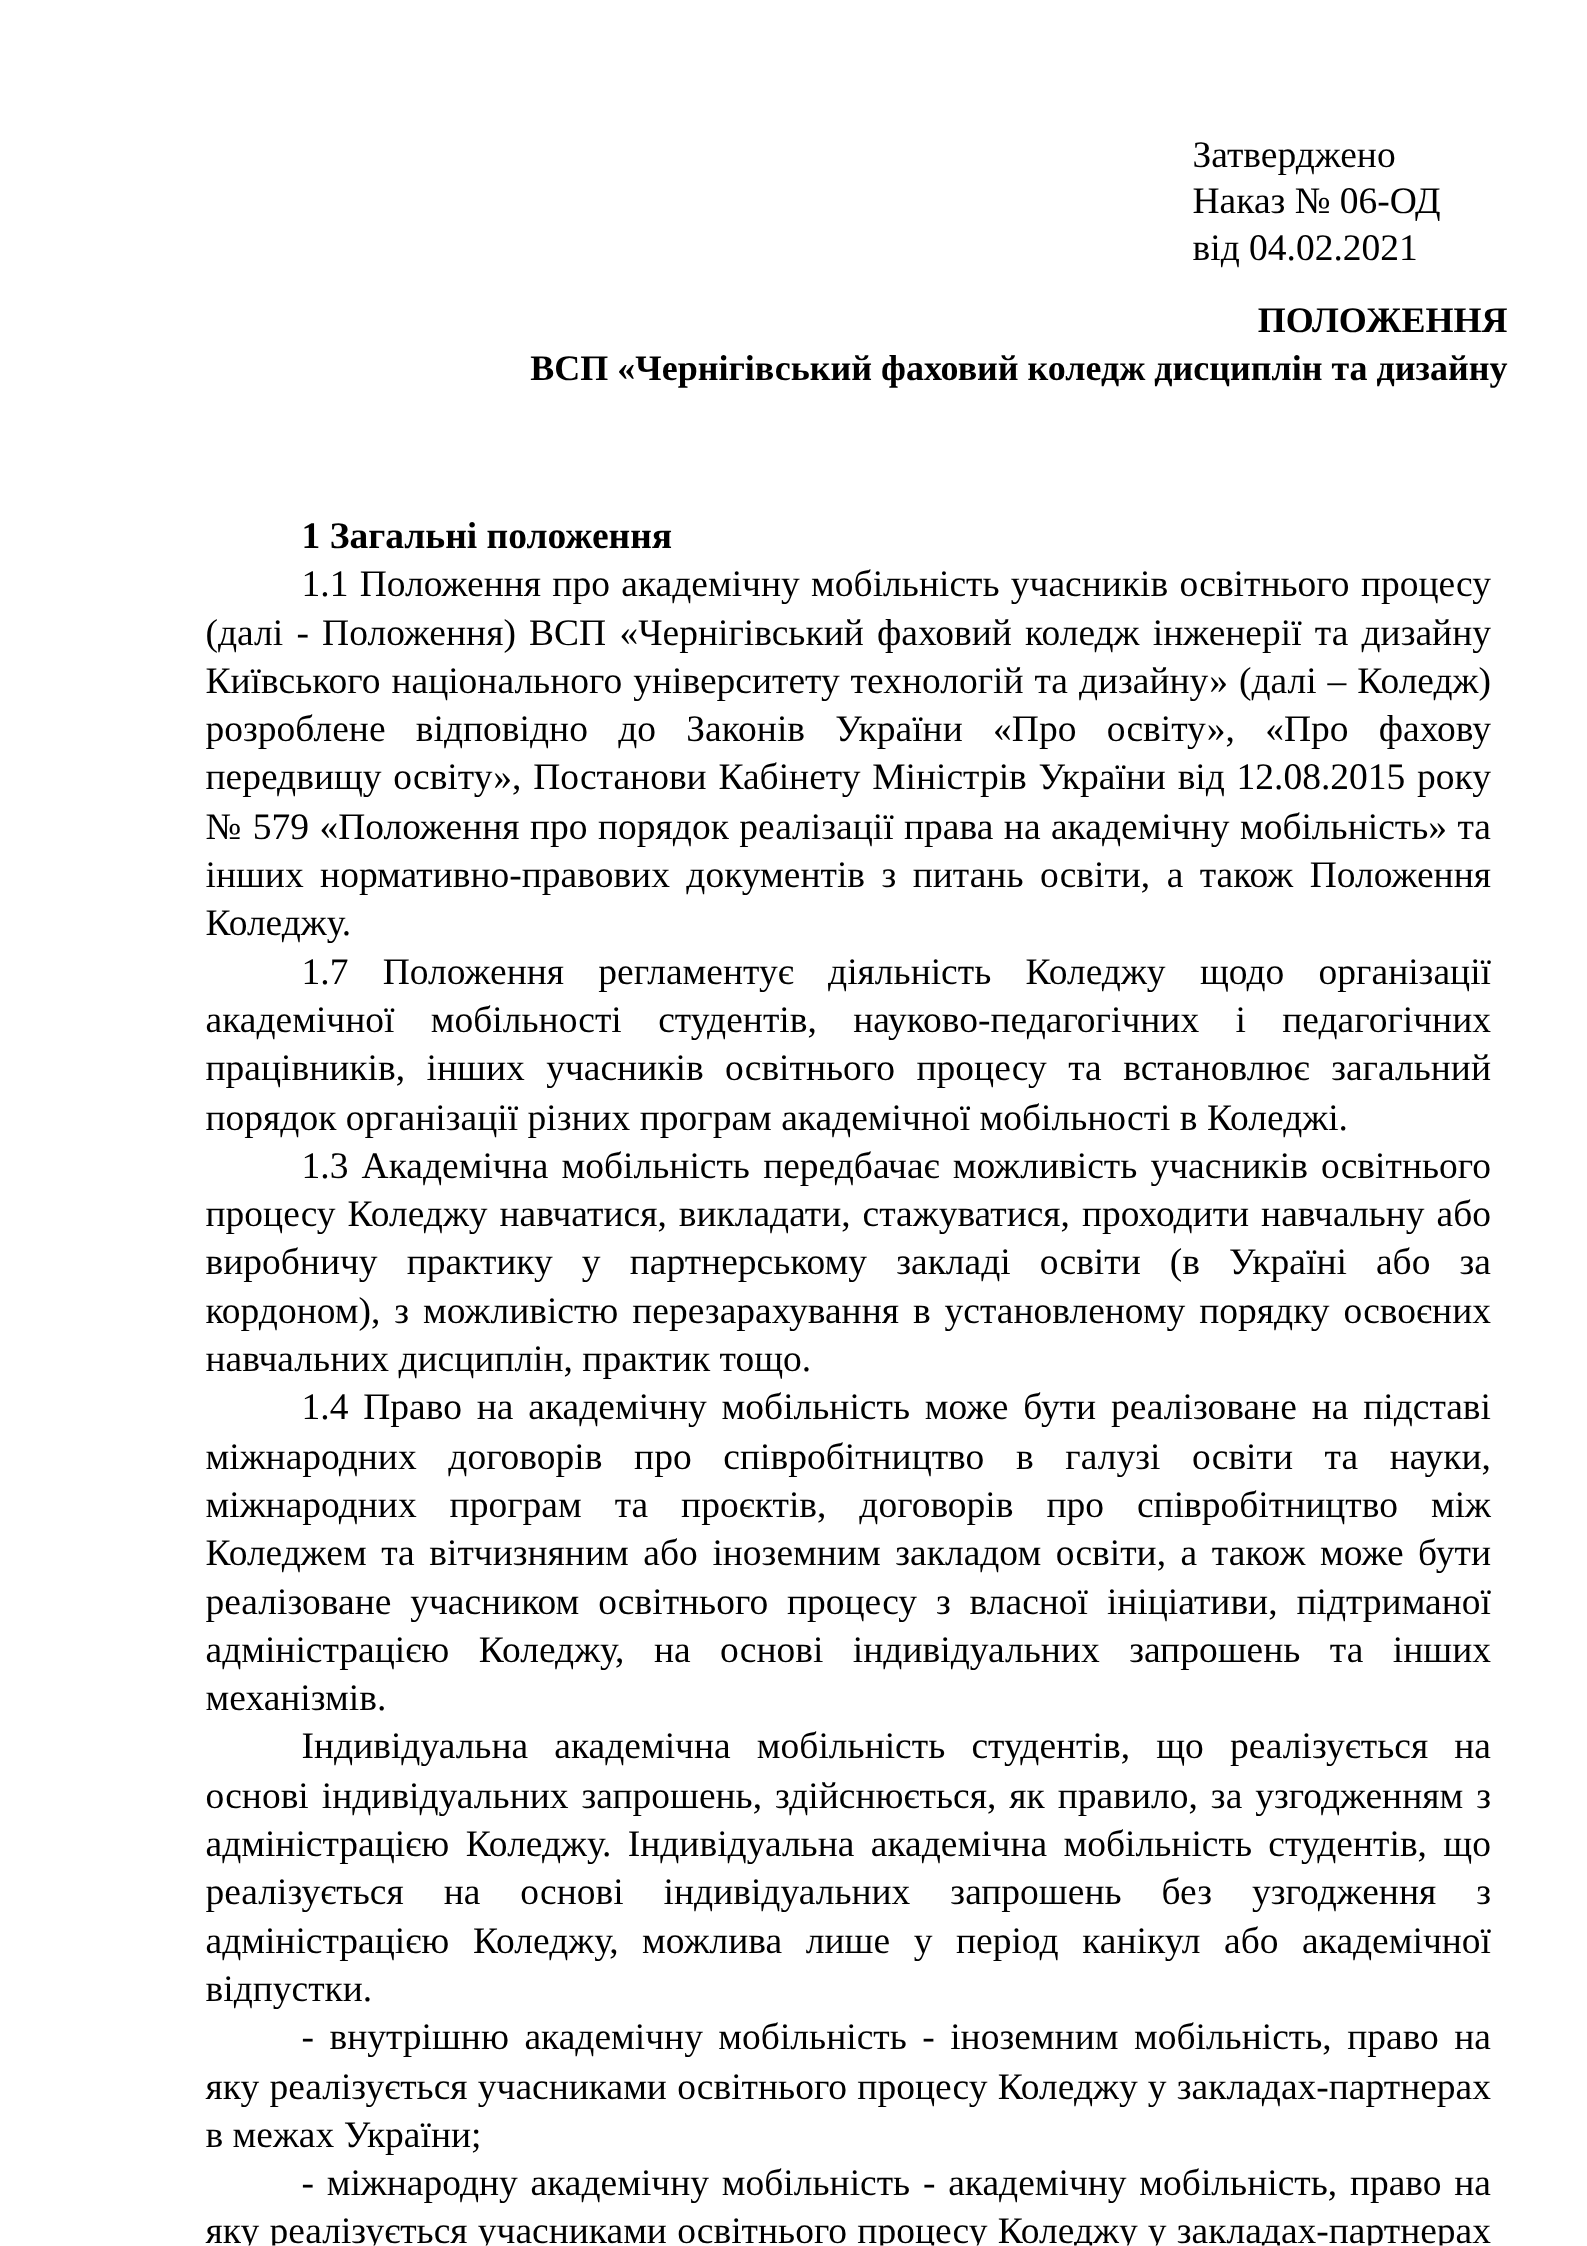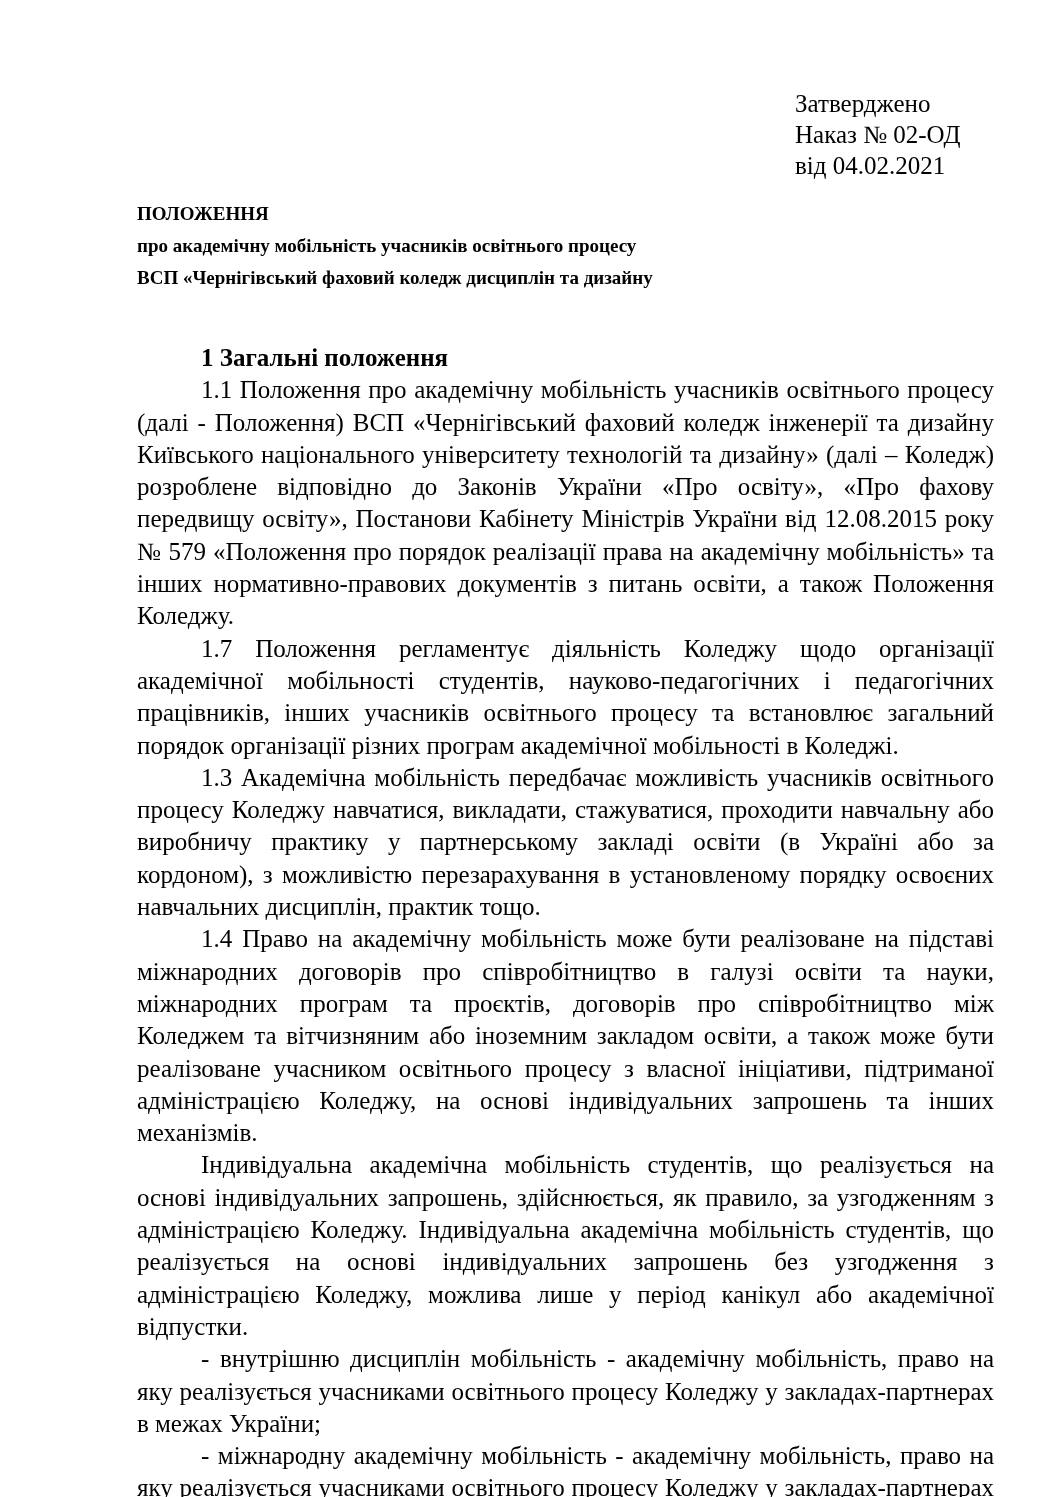--- a/index.html
+++ b/index.html
@@ -26,26 +26,26 @@
     .approval {
       position: absolute;
       left: 795px;
       top: 88px;
       font-size: 25px;
       line-height: 31px;
     }
     .approval div { white-space: nowrap; }
     .title-block {
       position: absolute;
-      left: 137px;
+      left: 148px;
       width: 857px;
       top: 198px;
-      text-align: left;
+      text-align: right;
       font-weight: bold;
-      font-size: 19px;
+      font-size: 24px;
       line-height: 32px;
     }
     .title-block div { white-space: nowrap; }
     .body-text {
       position: absolute;
       left: 137px;
       top: 342px;
       width: 857px;
       font-size: 25px;
       line-height: 32.3px;
@@ -62,34 +62,33 @@
       text-indent: 64px;
     }
   </style>
 </head>
 <body>
 
 <div class="page">
 
   <div class="approval">
     <div>Затверджено</div>
-    <div>Наказ № 02-ОД</div>
+    <div>Наказ № 06-ОД</div>
     <div>від 04.02.2021</div>
   </div>
 
   <div class="title-block">
     <div>ПОЛОЖЕННЯ</div>
-    <div>про академічну мобільність учасників освітнього процесу</div>
     <div>ВСП «Чернігівський фаховий коледж дисциплін та дизайну</div>
   </div>
 
   <div class="body-text">
     <p class="section-heading">1 Загальні положення</p>
     <p>1.1 Положення про академічну мобільність учасників освітнього процесу (далі - Положення) ВСП «Чернігівський фаховий коледж інженерії та дизайну Київського національного університету технологій та дизайну» (далі – Коледж) розроблене відповідно до Законів України «Про освіту», «Про фахову передвищу освіту», Постанови Кабінету Міністрів України від 12.08.2015 року № 579 «Положення про порядок реалізації права на академічну мобільність» та інших нормативно-правових документів з питань освіти, а також Положення Коледжу.</p>
     <p>1.7 Положення регламентує діяльність Коледжу щодо організації академічної мобільності студентів, науково-педагогічних і педагогічних працівників, інших учасників освітнього процесу та встановлює загальний порядок організації різних програм академічної мобільності в Коледжі.</p>
     <p>1.3 Академічна мобільність передбачає можливість учасників освітнього процесу Коледжу навчатися, викладати, стажуватися, проходити навчальну або виробничу практику у партнерському закладі освіти (в Україні або за кордоном), з можливістю перезарахування в установленому порядку освоєних навчальних дисциплін, практик тощо.</p>
     <p>1.4 Право на академічну мобільність може бути реалізоване на підставі міжнародних договорів про співробітництво в галузі освіти та науки, міжнародних програм та проєктів, договорів про співробітництво між Коледжем та вітчизняним або іноземним закладом освіти, а також може бути реалізоване учасником освітнього процесу з власної ініціативи, підтриманої адміністрацією Коледжу, на основі індивідуальних запрошень та інших механізмів.</p>
     <p>Індивідуальна академічна мобільність студентів, що реалізується на основі індивідуальних запрошень, здійснюється, як правило, за узгодженням з адміністрацією Коледжу. Індивідуальна академічна мобільність студентів, що реалізується на основі індивідуальних запрошень без узгодження з адміністрацією Коледжу, можлива лише у період канікул або академічної відпустки.</p>
-    <p>- внутрішню дисциплін мобільність - академічну мобільність, право на яку реалізується учасниками освітнього процесу Коледжу у закладах-партнерах в межах України;</p>
+    <p>- внутрішню академічну мобільність - іноземним мобільність, право на яку реалізується учасниками освітнього процесу Коледжу у закладах-партнерах в межах України;</p>
     <p>- міжнародну академічну мобільність - академічну мобільність, право на яку реалізується учасниками освітнього процесу Коледжу у закладах-партнерах поза межами України.</p>
   </div>
 
 </div>
 
 </body></html>

